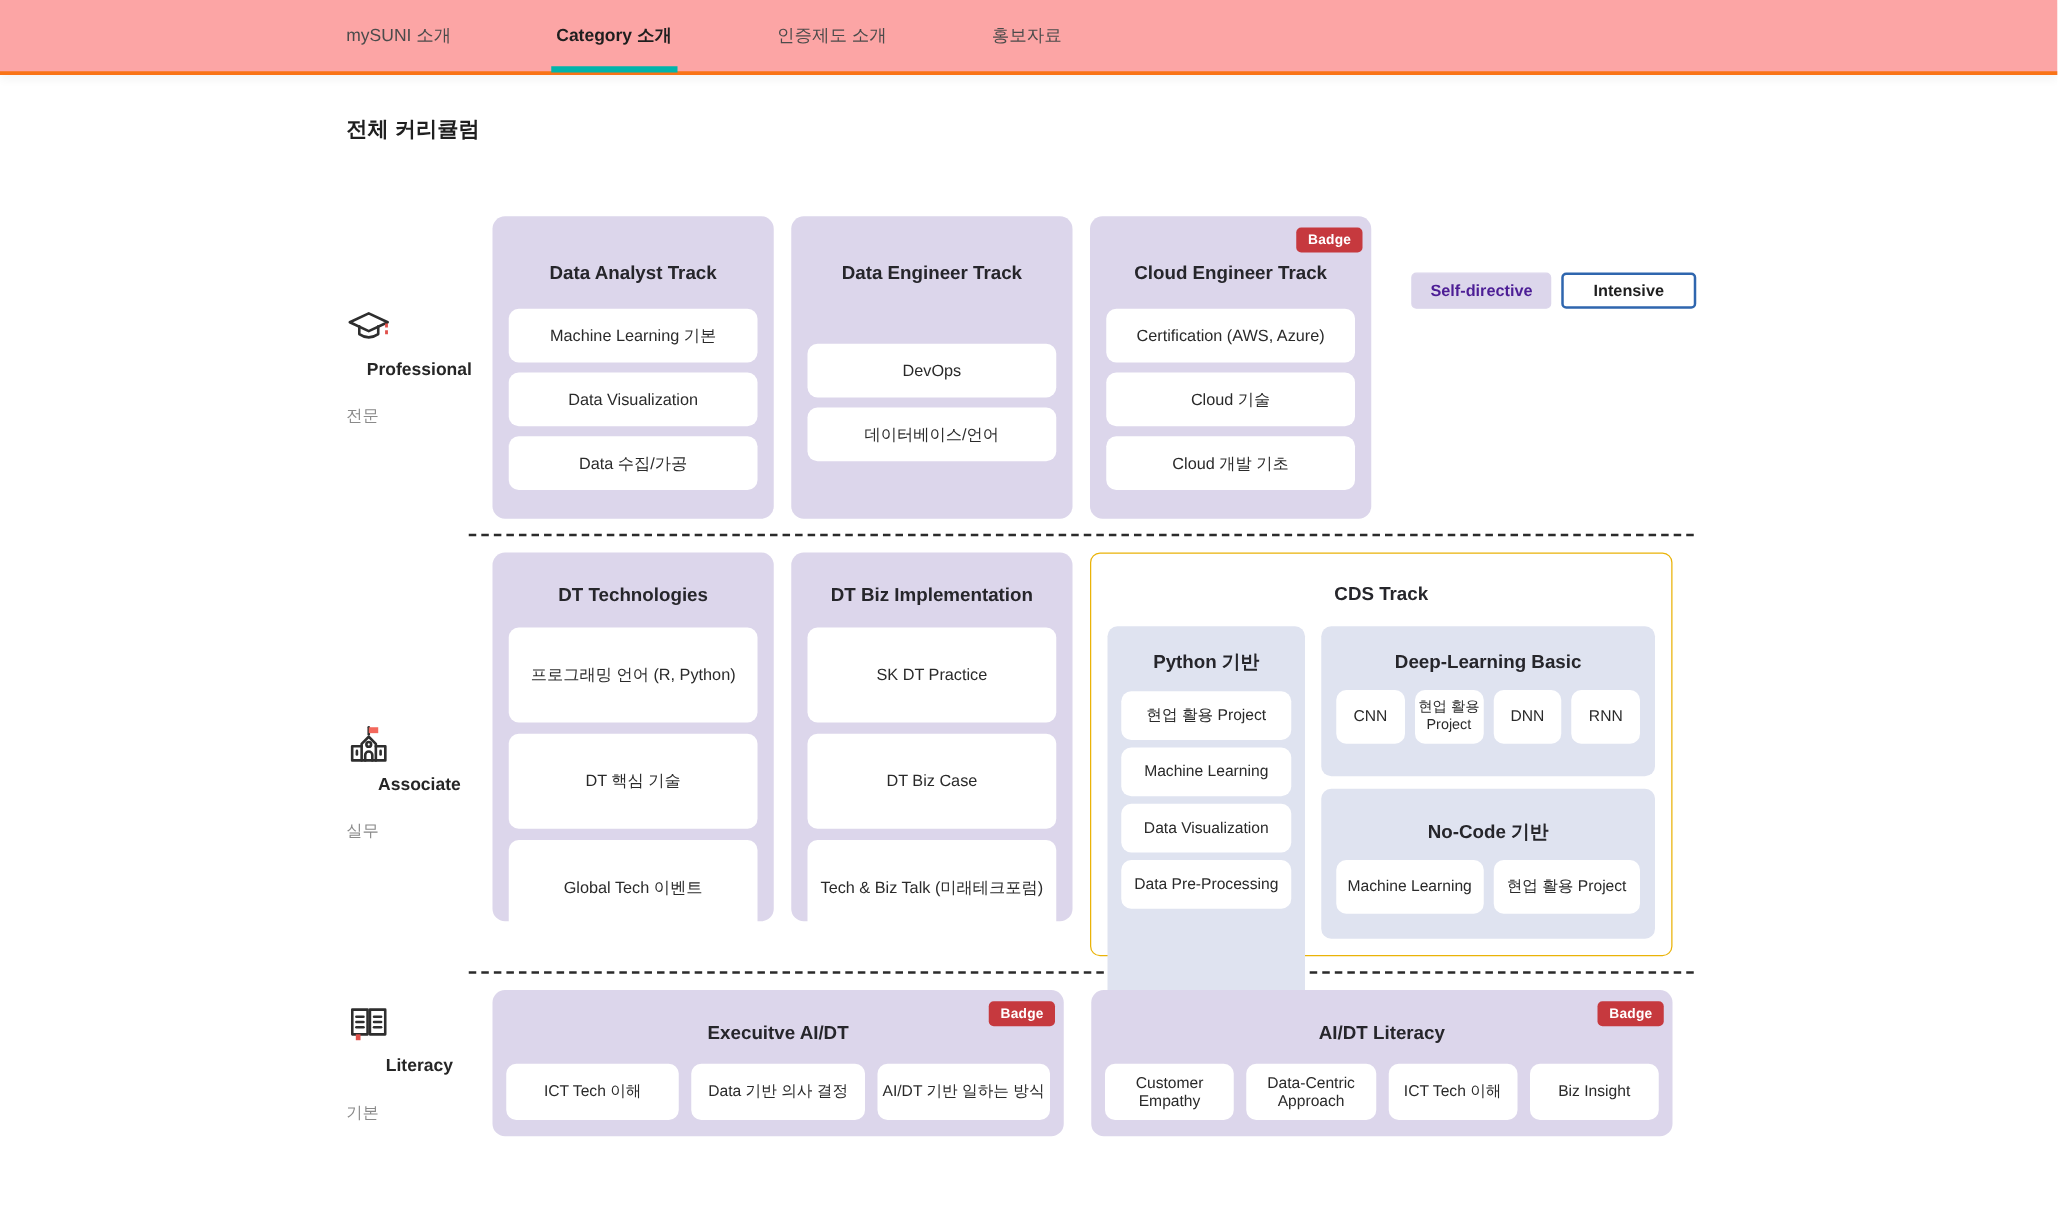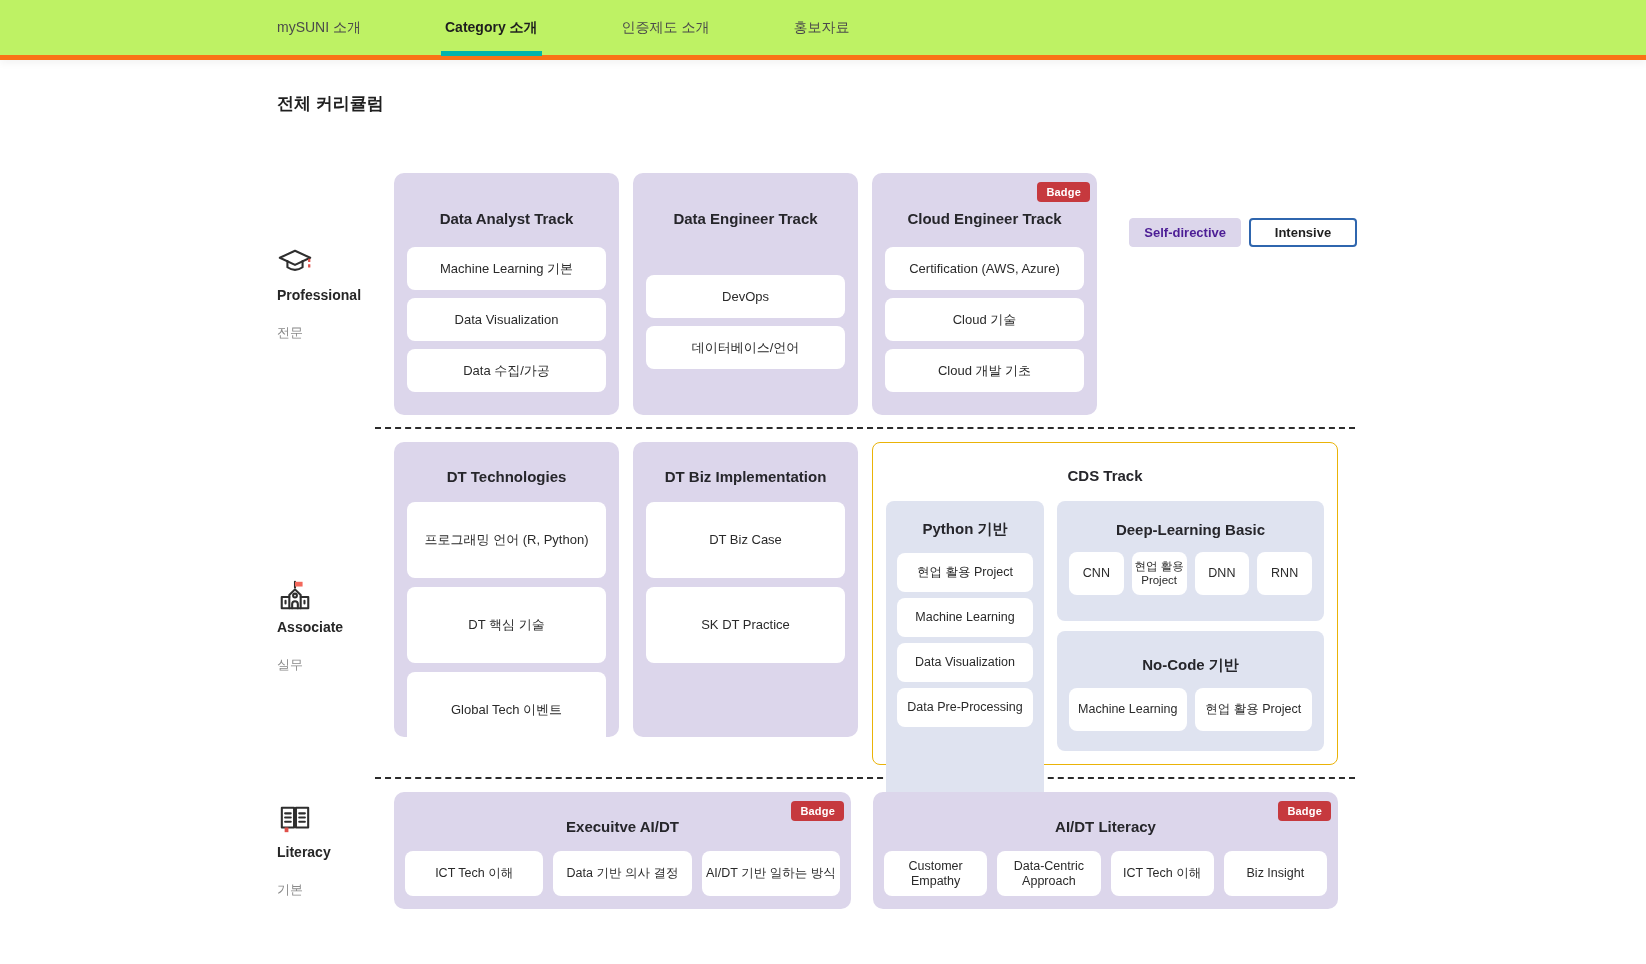--- a/index.html
+++ b/index.html
@@ -1,21 +1,21 @@
 <!DOCTYPE html>
 <html><head>
 <meta charset="utf-8">
 <style>
   * { margin:0; padding:0; box-sizing:border-box; }
   html,body { width:1646px; height:964px; background:#fff; overflow:hidden;
     font-family:"Liberation Sans","DejaVu Sans",sans-serif; color:#222; }
 
   
-  .topnav { height:60px; background:#bef264; display:flex; align-items:stretch;
-    padding-left:277px; gap:84px; border-bottom:5px solid #f97316;
+  .topnav { height:60px; background:#fca5a5; display:flex; align-items:stretch;
+    padding-left:277px; gap:84px; border-bottom:3px solid #f97316;
     box-shadow:0 4px 7px rgba(0,0,0,0.045); position:relative; z-index:5; }
   .tab { display:flex; align-items:center; font-size:14px; color:#4b4b4b;
     position:relative; cursor:pointer; white-space:nowrap; }
   .tab.active { color:#1e1e1e; font-weight:700; }
   .tab.active::after { content:""; position:absolute; left:-4px; right:-4px;
     bottom:-1px; height:5px; background:#00b4ab; }
 
   
   .page-title { margin:32px 0 0 277px; font-size:17px; font-weight:700; color:#1f1f1f; }
   .toggles { position:absolute; top:126px; right:289px; display:flex; gap:8px; }
@@ -23,21 +23,21 @@
     justify-content:center; font-size:13px; font-weight:700; border-radius:4px;
     padding:0 14px; cursor:pointer; white-space:nowrap; }
   .toggle.self { background:#dcd6eb; color:#4c1d95; border:1px solid #dcd6eb; }
   .toggle.intensive { background:#fff; color:#1f1f1f; border:2px solid #2f66ae; }
 
   
   .curriculum { margin-left:277px; margin-top:58px; width:1080px; position:relative; }
   .band { display:flex; align-items:center; }
   .label-col { width:117px; align-self:center; }
   .label-col.shift { margin-top:45px; }
-  .level-name { font-size:14px; font-weight:700; color:#262626; margin-top:7px; }
+  .level-name { font-size:14px; font-weight:700; color:#262626; margin-top:7px;text-align:center; }
   .level-sub { font-size:13px; color:#8a8a8a; margin-top:21px; }
   .icon-wrap { display:block; height:34px; }
 
   .cards { display:flex; gap:14px; }
   .sep { border-top:2px dashed #2b2b2b; width:980px; margin:12px 0 13px 98px; }
 
   .card { background:#dcd6eb; border-radius:10px; position:relative;
     display:flex; flex-direction:column; align-items:center; }
   .card.w-std { width:225px; }
   .card.h-r1 { height:242px; }
@@ -180,22 +180,23 @@
           <div class="card-title">DT Technologies</div>
           <div class="items-col tall">
             <div class="item">프로그래밍 언어 (R, Python)</div>
             <div class="item">DT 핵심 기술</div>
             <div class="item">Global Tech 이벤트</div>
           </div>
         </div>
         <div class="card w-std h-r2">
           <div class="card-title">DT Biz Implementation</div>
           <div class="items-col tall">
+            <div class="item">SK DT Practice</div>
             <div class="item">DT Biz Case</div>
-            <div class="item">SK DT Practice</div>
+            <div class="item">Tech &amp; Biz Talk (미래테크포럼)</div>
           </div>
         </div>
 
         <div class="cds-card">
           <div class="cds-title">CDS Track</div>
           <div class="cds-body">
             <div class="panel python">
               <div class="panel-title">Python 기반</div>
               <div class="py-items">
                 <div class="item">현업 활용 Project</div>

